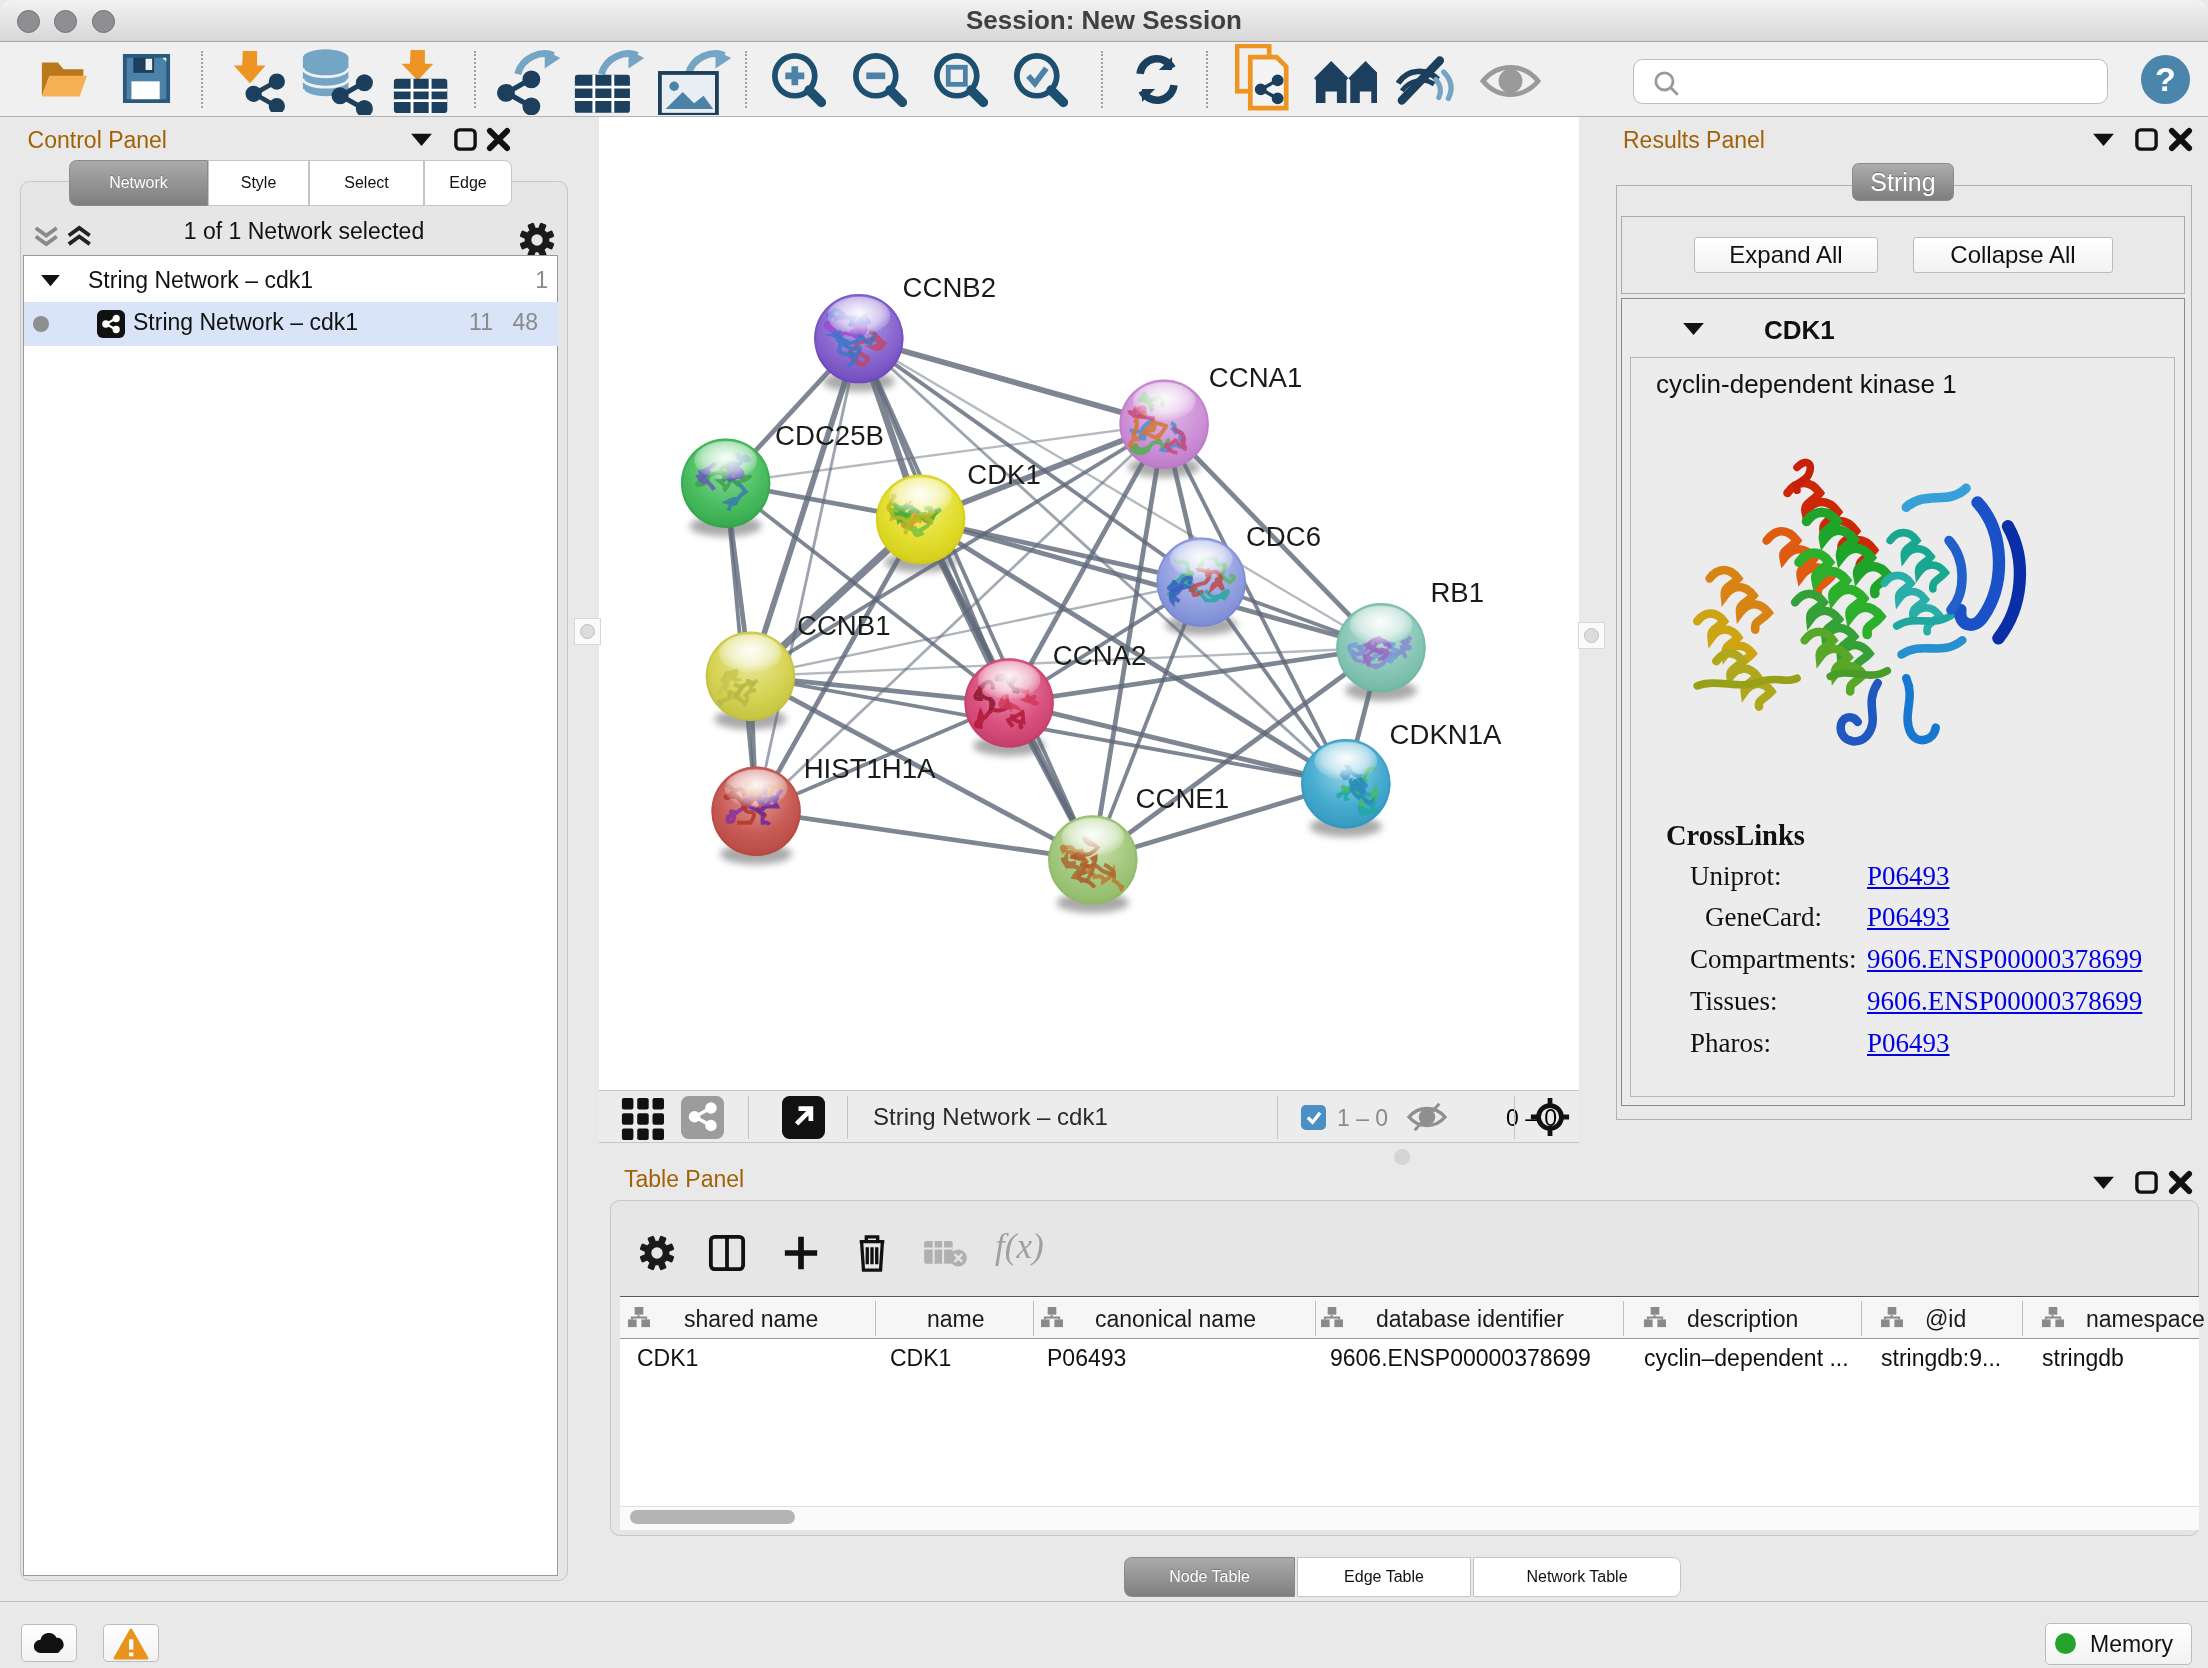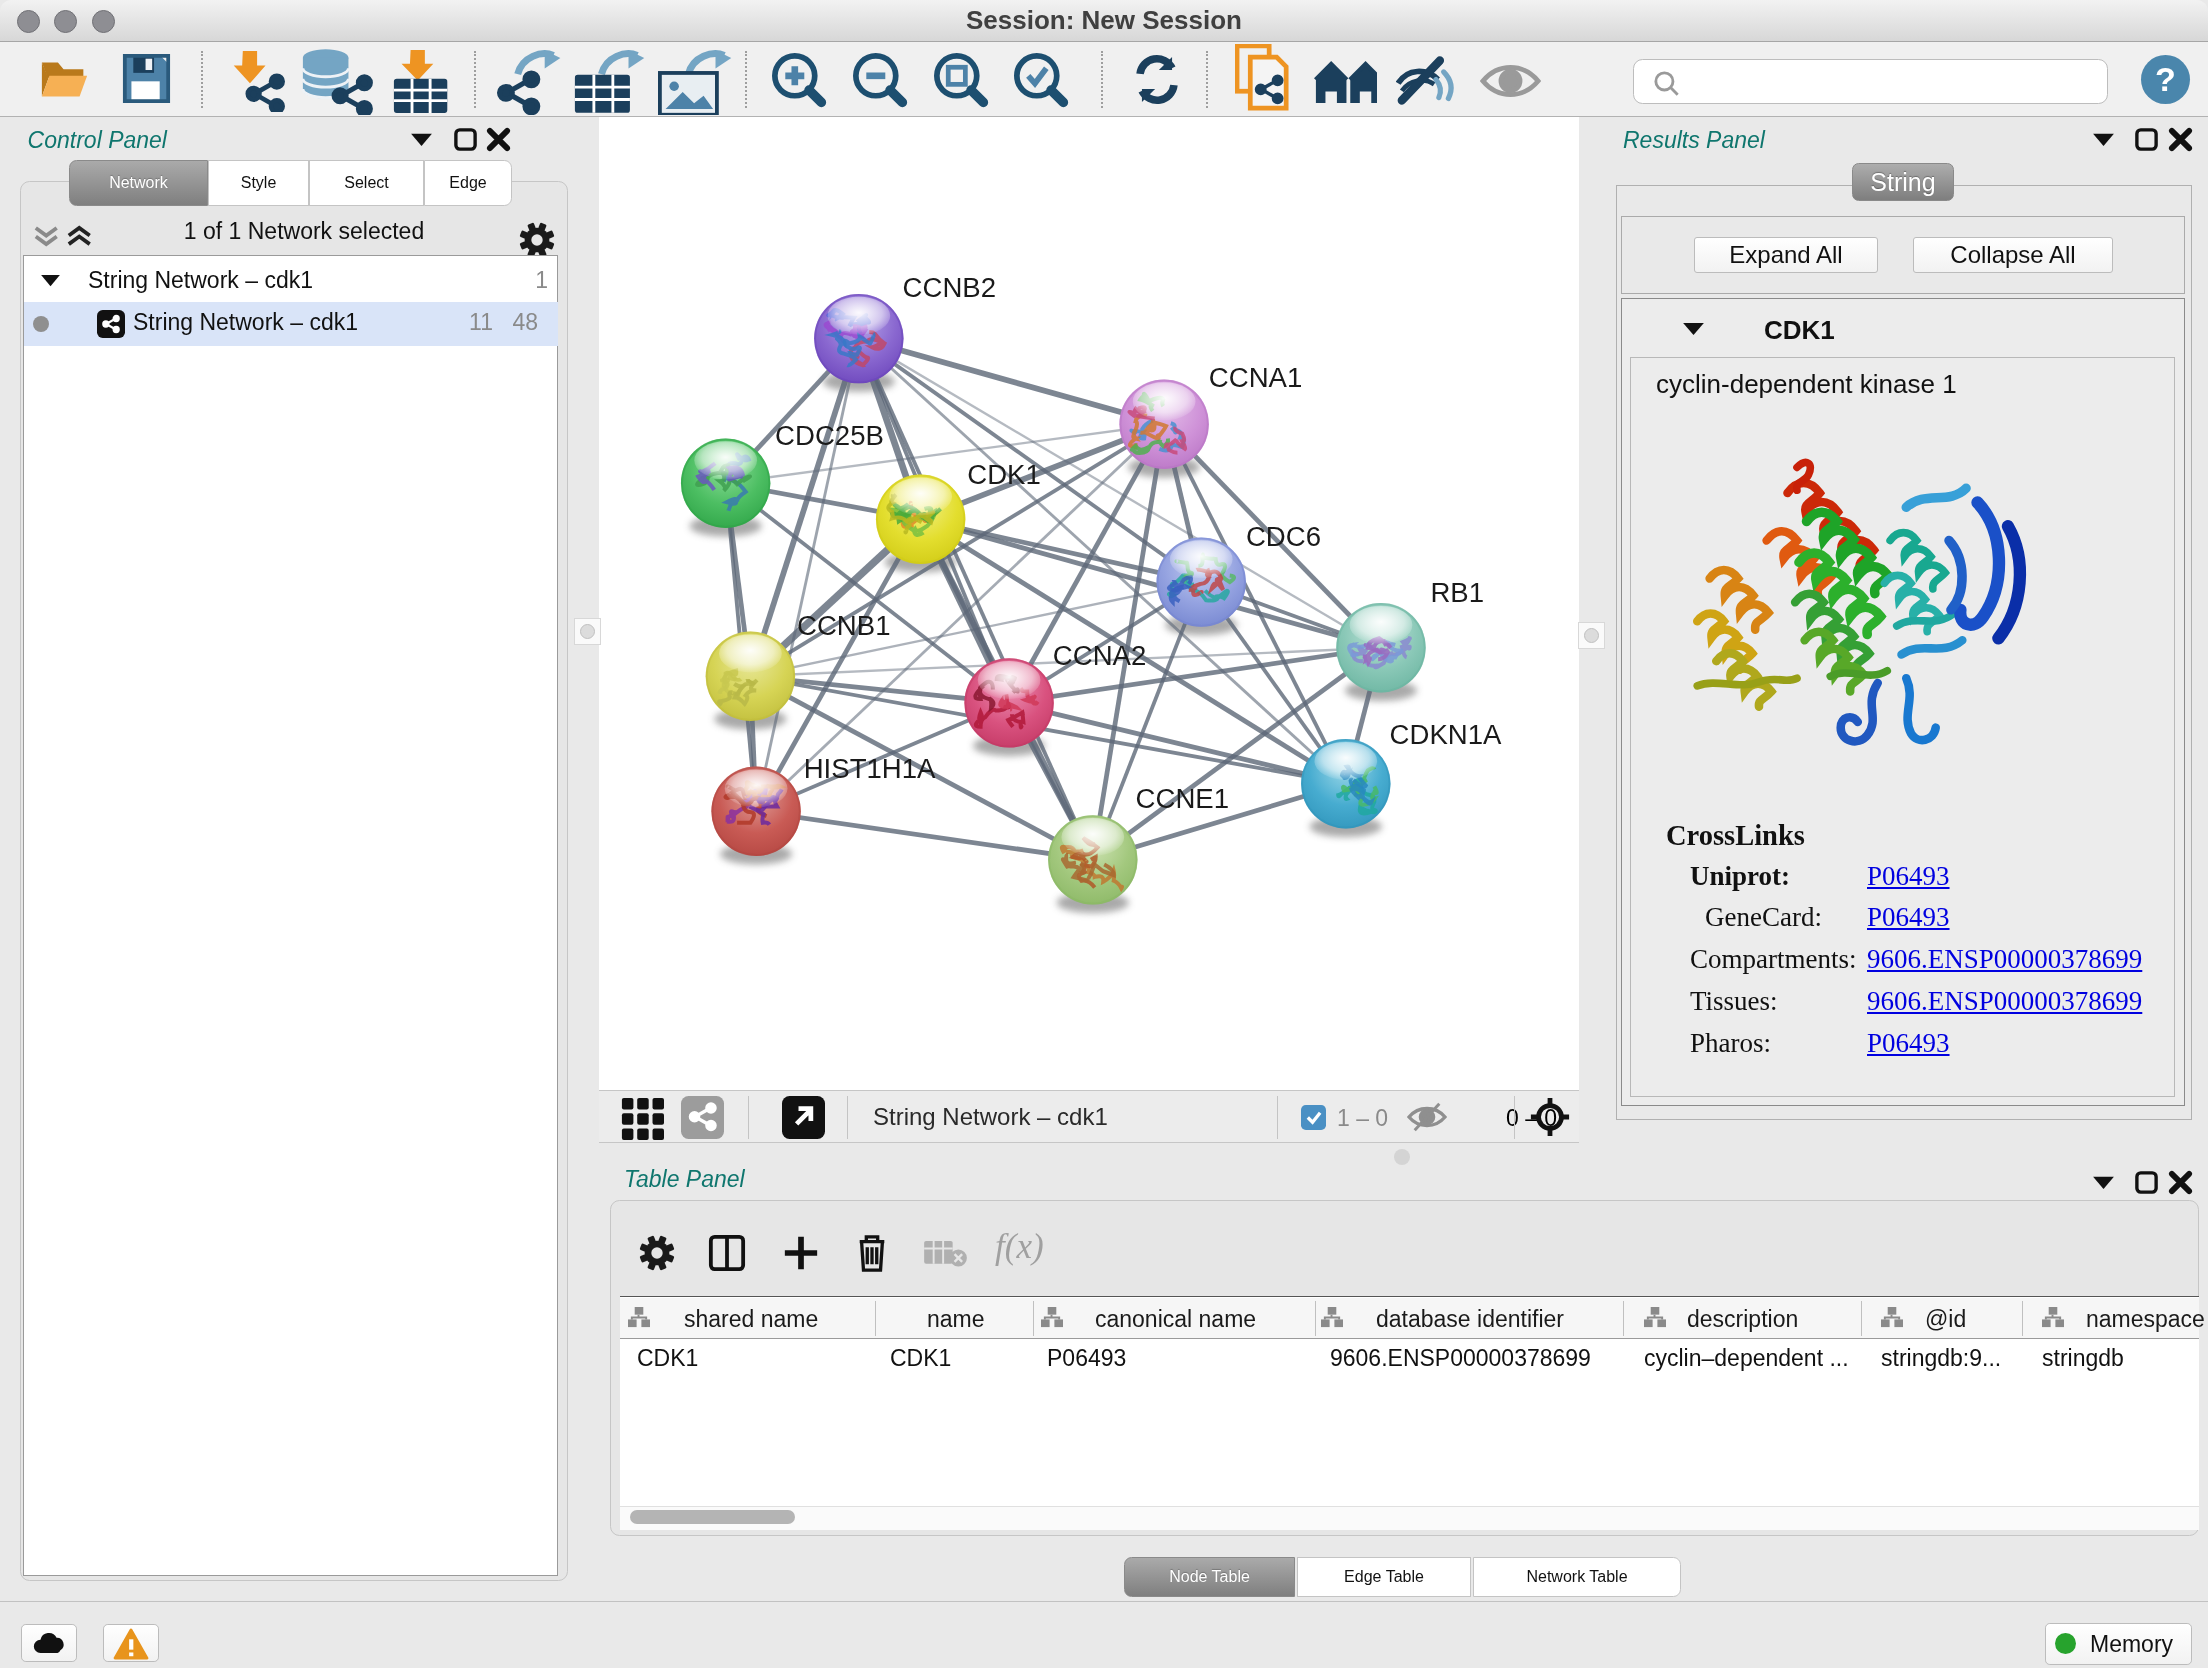--- a/index.html
+++ b/index.html
@@ -1,18 +1,18 @@
 <!DOCTYPE html>
 <html style="font-size:15px"><head><meta charset="utf-8">
 <style>
 * { margin:0; padding:0; box-sizing:border-box; }
 html,body { width:2208px; height:1668px; }
 body { font-family:"Liberation Sans", sans-serif; background:#e9e9e9; position:relative; overflow:hidden; }
 .abs { position:absolute; }
-.panel-title { font-size:23px; color:#0f766e;font-style:italic; }
+.panel-title { font-size:23px; color:#a16207; }
 .tab { position:absolute; display:flex; align-items:center; justify-content:center; font-size:16px; color:#111; background:#fff; border:1px solid #c4c4c4; }
 .tab.sel { background:linear-gradient(#aaaaaa,#7f7f7f); color:#fff; text-shadow:0 -1px 1px rgba(0,0,0,0.25); border-color:#8a8a8a; }
 .btn { position:absolute; display:flex; align-items:center; justify-content:center; background:linear-gradient(#ffffff,#f2f2f2); border:1px solid #bcbcbc; border-radius:3px; font-size:24px; color:#111; }
 a.link { color:#0000e0; }
 </style></head><body>
 
 <div class="abs" style="left:0;top:0;width:2208px;height:42px;background:linear-gradient(#f2f2f2,#d7d7d7);border-bottom:1px solid #a6a6a6;border-radius:11.4px 11.4px 0 0;"></div>
 <div class="abs" style="left:17px;top:9.5px;width:23px;height:23px;border-radius:50%;background:#8e8e93;border:1.4px solid #717176;"></div>
 <div class="abs" style="left:54px;top:9.5px;width:23px;height:23px;border-radius:50%;background:#8e8e93;border:1.4px solid #717176;"></div>
 <div class="abs" style="left:92px;top:9.5px;width:23px;height:23px;border-radius:50%;background:#8e8e93;border:1.4px solid #717176;"></div>
@@ -571,21 +571,21 @@
 <path d="M245,185 C265,172 285,188 305,172" fill="none" stroke="#20a8a0" stroke-width="8" stroke-linecap="round"></path>
 <path d="M255,60 C275,42 300,58 318,40" fill="none" stroke="#38a0d8" stroke-width="10" stroke-linecap="round"></path>
 <path d="M250,215 C272,200 292,218 314,200" fill="none" stroke="#2890d0" stroke-width="9" stroke-linecap="round"></path>
 <path d="M330,55 C358,85 360,140 336,175 C326,190 310,184 312,168" fill="none" stroke="#1a50c8" stroke-width="13" stroke-linecap="round"></path>
 <path d="M362,80 C382,115 378,165 352,198" fill="none" stroke="#0a2ea8" stroke-width="13" stroke-linecap="round"></path>
 <path d="M300,95 C318,115 318,150 302,168" fill="none" stroke="#2060c8" stroke-width="10" stroke-linecap="round"></path>
 <path d="M225,245 C210,268 228,282 214,300 C204,312 186,306 186,292 C186,280 198,278 204,286" fill="none" stroke="#2058c0" stroke-width="9" stroke-linecap="round"></path>
 <path d="M255,240 C265,262 250,278 260,298 C267,310 284,306 286,292" fill="none" stroke="#1878d0" stroke-width="9" stroke-linecap="round"></path>
 </svg>
 <div class="abs" style="left:1666px;top:820px;font-family:'Liberation Serif',serif;font-size:28.5px;font-weight:bold;color:#111;">CrossLinks</div>
-<div class="abs" style="left:1690px;top:861px;font-family:'Liberation Serif',serif;font-size:27px;color:#111;font-weight:bold;">Uniprot:</div>
+<div class="abs" style="left:1690px;top:861px;font-family:'Liberation Serif',serif;font-size:27px;color:#111;">Uniprot:</div>
 <div class="abs" style="left:1867px;top:861px;font-family:'Liberation Serif',serif;font-size:27px;"><a class="link" style="text-decoration:underline;">P06493</a></div>
 <div class="abs" style="left:1690px;top:902px;font-family:'Liberation Serif',serif;font-size:27px;color:#111;margin-left:15px;">GeneCard:</div>
 <div class="abs" style="left:1867px;top:902px;font-family:'Liberation Serif',serif;font-size:27px;"><a class="link" style="text-decoration:underline;">P06493</a></div>
 <div class="abs" style="left:1690px;top:944px;font-family:'Liberation Serif',serif;font-size:27px;color:#111;">Compartments:</div>
 <div class="abs" style="left:1867px;top:944px;font-family:'Liberation Serif',serif;font-size:27px;"><a class="link" style="text-decoration:underline;">9606.ENSP00000378699</a></div>
 <div class="abs" style="left:1690px;top:986px;font-family:'Liberation Serif',serif;font-size:27px;color:#111;">Tissues:</div>
 <div class="abs" style="left:1867px;top:986px;font-family:'Liberation Serif',serif;font-size:27px;"><a class="link" style="text-decoration:underline;">9606.ENSP00000378699</a></div>
 <div class="abs" style="left:1690px;top:1028px;font-family:'Liberation Serif',serif;font-size:27px;color:#111;">Pharos:</div>
 <div class="abs" style="left:1867px;top:1028px;font-family:'Liberation Serif',serif;font-size:27px;"><a class="link" style="text-decoration:underline;">P06493</a></div>
 <div class="abs panel-title" style="left:624px;top:1166px;">Table Panel</div>

